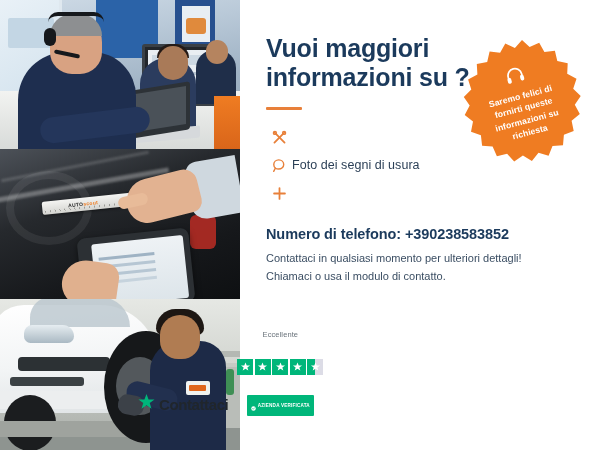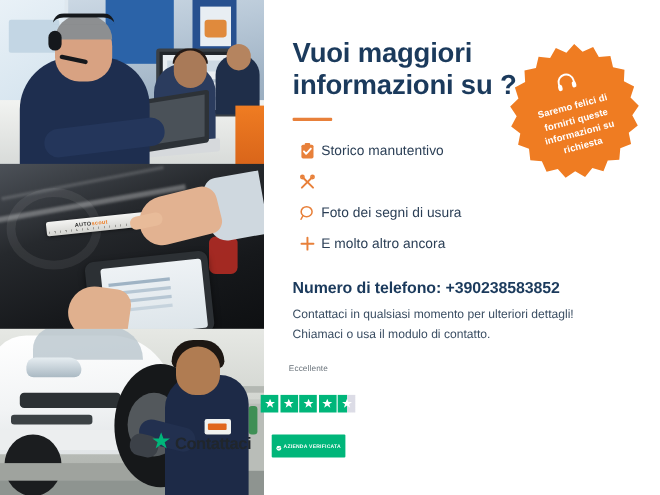--- a/index.html
+++ b/index.html
@@ -268,30 +268,20 @@
 
   </div>
 
   <div class="content">
 
     <h1 class="headline">Vuoi maggiori informazioni su ?</h1>
     <div class="rule"></div>
 
     <ul class="feature-list">
 
-      <li class="feature-item">
-        <span class="f-icon">
-          <svg width="13" height="15" viewBox="0 0 13 15">
-            <rect x="1" y="1.5" width="11" height="12.5" rx="1.5" fill="#e8803a"></rect>
-            <rect x="4" y="0" width="5" height="3" rx="1" fill="#e8803a"></rect>
-            <path d="M3.3 7.6 L5.3 9.8 L9.6 5.1" stroke="#ffffff" stroke-width="1.7" fill="none" stroke-linecap="round" stroke-linejoin="round"></path>
-          </svg>
-        </span>
-        <span class="f-label">Storico manutentivo</span>
-      </li>
 
       <li class="feature-item">
         <span class="f-icon">
           <svg width="15" height="15" viewBox="0 0 16 16">
             <g stroke="#e8803a" stroke-width="1.9" stroke-linecap="round">
               <path d="M2.6 2.6 L13.4 13.4"></path>
               <path d="M13.4 2.6 L2.6 13.4"></path>
             </g>
             <circle cx="3.1" cy="3.1" r="1.6" fill="none" stroke="#e8803a" stroke-width="1.5"></circle>
             <circle cx="12.9" cy="3.1" r="1.6" fill="none" stroke="#e8803a" stroke-width="1.5"></circle>
@@ -312,21 +302,20 @@
 
       <li class="feature-item">
         <span class="f-icon">
           <svg width="15" height="15" viewBox="0 0 16 16">
             <g stroke="#e8803a" stroke-width="1.9" stroke-linecap="round">
               <path d="M8 2.2 V13.8"></path>
               <path d="M2.2 8 H13.8"></path>
             </g>
           </svg>
         </span>
-        <span class="f-label">E molto altro ancora</span>
       </li>
 
     </ul>
 
     <div class="phone">Numero di telefono: +390238583852</div>
 
     <div class="contact-text">
       <div>Contattaci in qualsiasi momento per ulteriori dettagli!</div>
       <div>Chiamaci o usa il modulo di contatto.</div>
     </div>

